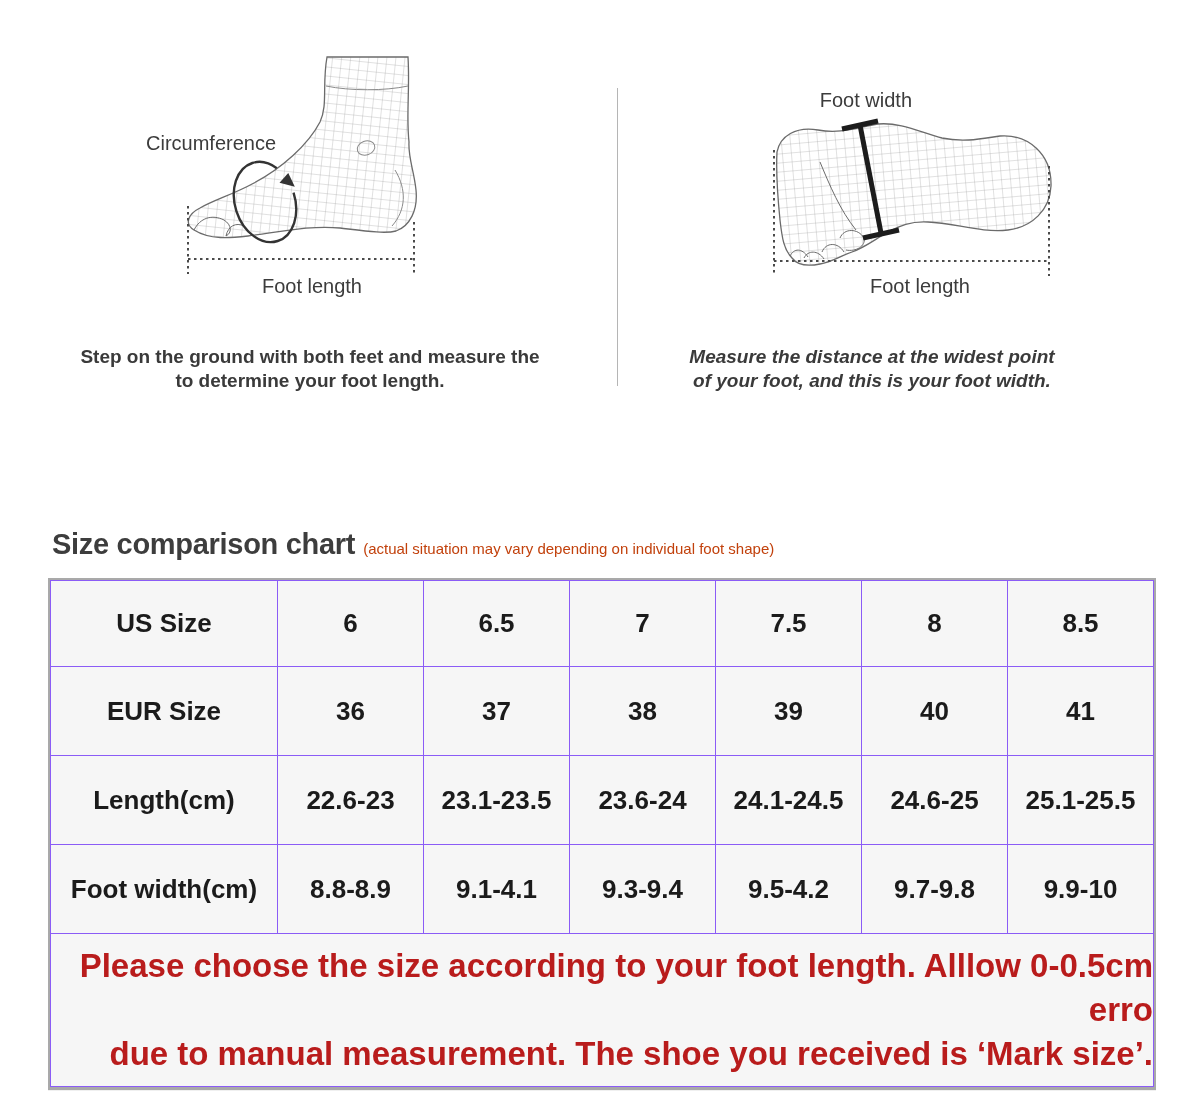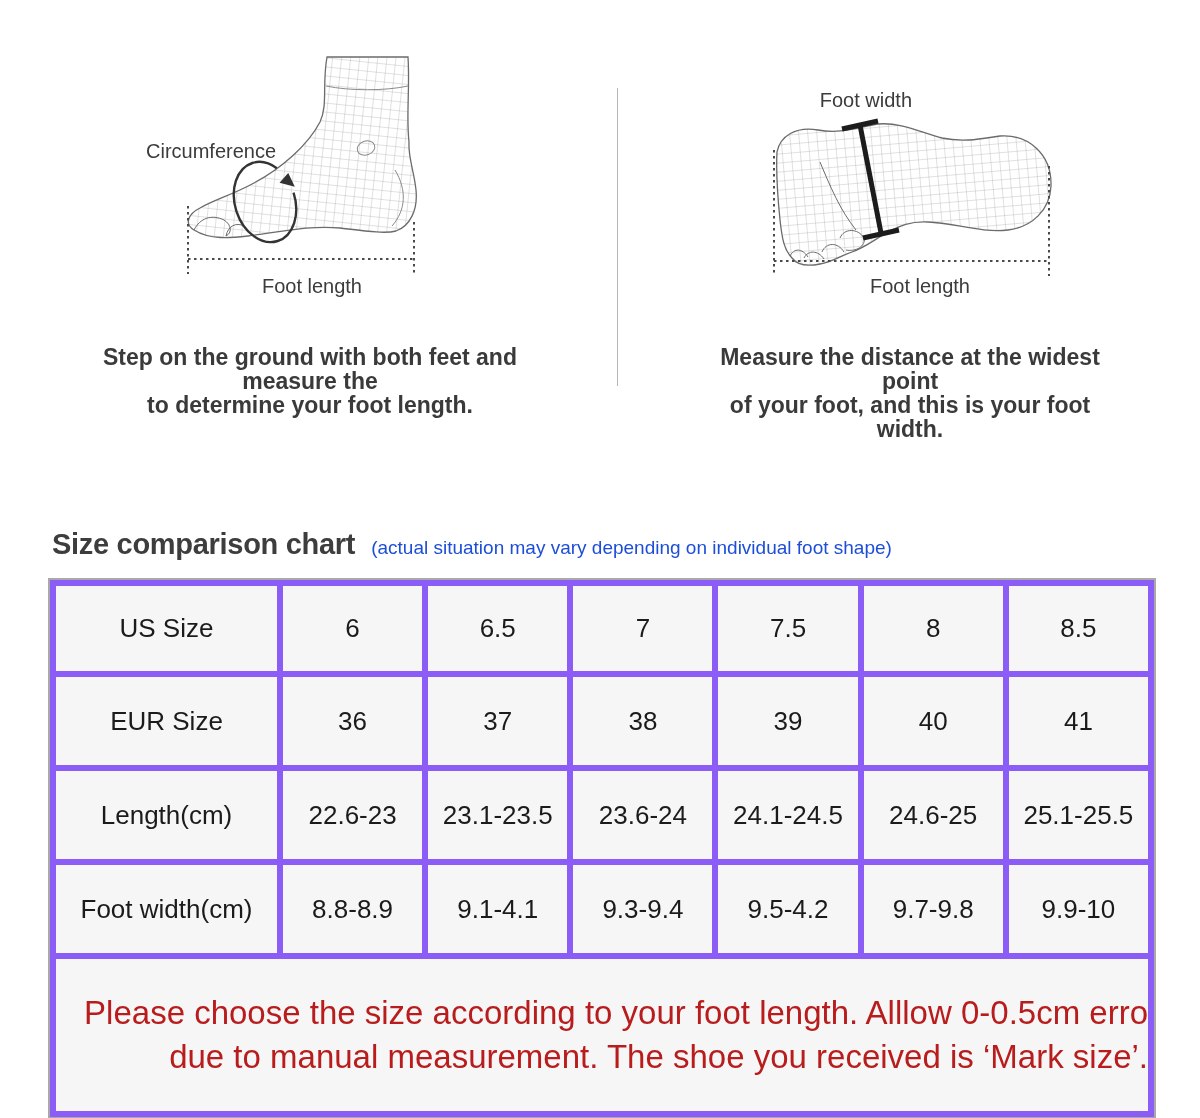--- a/index.html
+++ b/index.html
@@ -4,34 +4,34 @@
 <style>
   html,body{margin:0;padding:0;background:#ffffff;}
   .canvas{
     position:relative;width:1200px;height:1118px;background:#ffffff;
     font-family:"Liberation Sans","DejaVu Sans",sans-serif;overflow:hidden;
   }
   .abs{position:absolute;}
   .diagram-label{font-size:20px;color:#3c3c3c;white-space:nowrap;}
   .centered{text-align:right;}
   .instruction{
-    font-size:23px;line-height:24px;font-weight:bold;color:#3a3a3a;text-align:center;
+    font-size:19px;line-height:24px;font-weight:bold;color:#3a3a3a;text-align:center;
   }
   .divider{width:1px;background:#b5b5b5;}
-  .heading{display:flex;align-items:baseline;gap:16px;}
+  .heading{display:flex;align-items:baseline;gap:8px;}
   .heading-title{font-size:29px;font-weight:bold;color:#3d3d3d;letter-spacing:-0.3px;white-space:nowrap;}
-  .heading-sub{font-size:19px;color:#1d4ed8;white-space:nowrap;}
+  .heading-sub{font-size:15px;color:#c2410c;white-space:nowrap;}
   .size-table-wrap{
     border:2px solid #a9a9a9;border-bottom-width:3px;background:#f6f6f6;
     box-shadow:0 1px 0 rgba(0,0,0,0.06);
   }
   table.size-table{border-collapse:collapse;table-layout:fixed;width:1104px;}
   table.size-table th,table.size-table td{
-    border:6px solid #8b5cf6;background:#f6f6f6;text-align:center;vertical-align:middle;
-    font-size:26px;font-weight:normal;color:#1b1b1b;padding:0;overflow:hidden;
+    border:1px solid #8b5cf6;background:#f6f6f6;text-align:center;vertical-align:middle;
+    font-size:26px;font-weight:bold;color:#1b1b1b;padding:0;overflow:hidden;
   }
   tr.r1 th,tr.r1 td{height:85px;}
   tr.r2 th,tr.r2 td{height:88px;}
   tr.r3 th,tr.r3 td{height:88px;}
   tr.r4 th,tr.r4 td{height:88px;}
   td.note-cell{height:152px;}
   .note-line{font-size:33px;line-height:44px;color:#b91c1c;text-align:right;}
 </style>
 </head>
 <body>
@@ -66,21 +66,21 @@
       </g>
       <path d="M0,-6 L13,2 L-2,7 Z" transform="translate(115,128) rotate(33)" fill="#333333"></path>
     </g>
     <g stroke="#4a4a4a" stroke-width="2" stroke-dasharray="2.5 3.5" fill="none">
       <line x1="18" y1="156" x2="18" y2="224"></line>
       <line x1="244" y1="172" x2="244" y2="224"></line>
       <line x1="18" y1="209" x2="244" y2="209"></line>
     </g>
   </svg>
 
-  <div class="abs diagram-label" style="left:146px;top:132px;margin-top:8px;">Circumference</div>
+  <div class="abs diagram-label" style="left:146px;top:132px;">Circumference</div>
   <div class="abs diagram-label centered" style="left:250px;top:275px;width:112px;">Foot length</div>
 
   <div class="abs instruction" style="left:60px;top:345px;width:500px;">
     <div>Step on the ground with both feet and measure the</div>
     <div>to determine your foot length.</div>
   </div>
 
   <div class="abs divider" style="left:617px;top:88px;height:298px;"></div>
 
   <svg class="abs" style="left:760px;top:110px;" width="300" height="175" viewBox="0 0 300 175">
@@ -114,21 +114,21 @@
     <g stroke="#4a4a4a" stroke-width="2" stroke-dasharray="2.5 3.5" fill="none">
       <line x1="14" y1="40" x2="14" y2="166"></line>
       <line x1="289" y1="56" x2="289" y2="166"></line>
       <line x1="14" y1="151" x2="289" y2="151"></line>
     </g>
   </svg>
 
   <div class="abs diagram-label centered" style="left:808px;top:89px;width:104px;">Foot width</div>
   <div class="abs diagram-label centered" style="left:858px;top:275px;width:112px;">Foot length</div>
 
-  <div class="abs instruction" style="left:710px;top:345px;width:400px;">
+  <div class="abs instruction" style="left:672px;top:345px;width:400px;font-style:italic;">
     <div>Measure the distance at the widest point</div>
     <div>of your foot, and this is your foot width.</div>
   </div>
 
   <div class="abs heading" style="left:52px;top:528px;">
     <span class="heading-title">Size comparison chart</span>
     <span class="heading-sub">(actual situation may vary depending on individual foot shape)</span>
   </div>
 
   <div class="abs size-table-wrap" style="left:48px;top:578px;">

